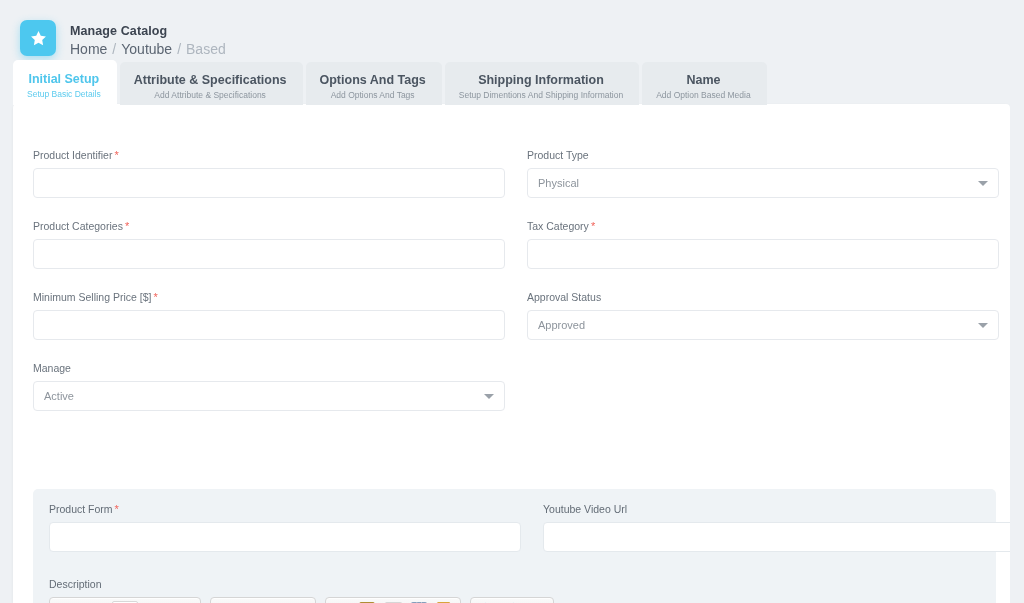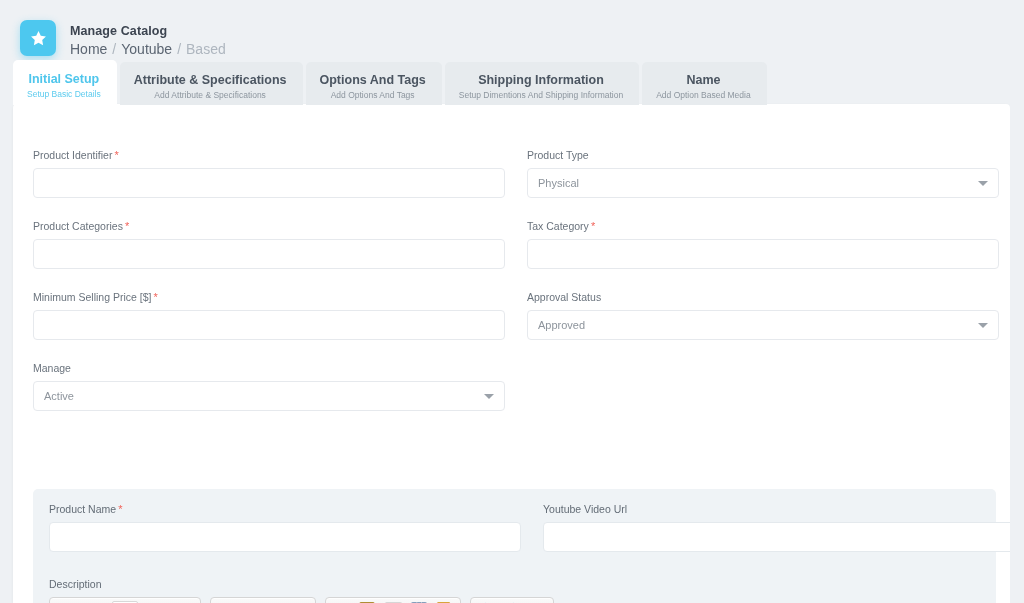--- a/index.html
+++ b/index.html
@@ -338,21 +338,21 @@
           <span class="caret"></span>
         </div>
       </div>
 
     </div>
 
     <div class="panel">
 
       <div class="panel-row">
         <div class="field">
-          <label class="field-label"><span>Product Name</span><span class="req">*</span></label>
+          <label class="field-label"><span>Product Form</span><span class="req">*</span></label>
           <input class="input" type="text" value="" style="">
         </div>
         <div class="field">
           <label class="field-label">Youtube Video Url</label>
           <input class="input" type="text" value="" style="">
         </div>
       </div>
 
       <div class="editor-block">
         <label class="field-label">Description</label>

